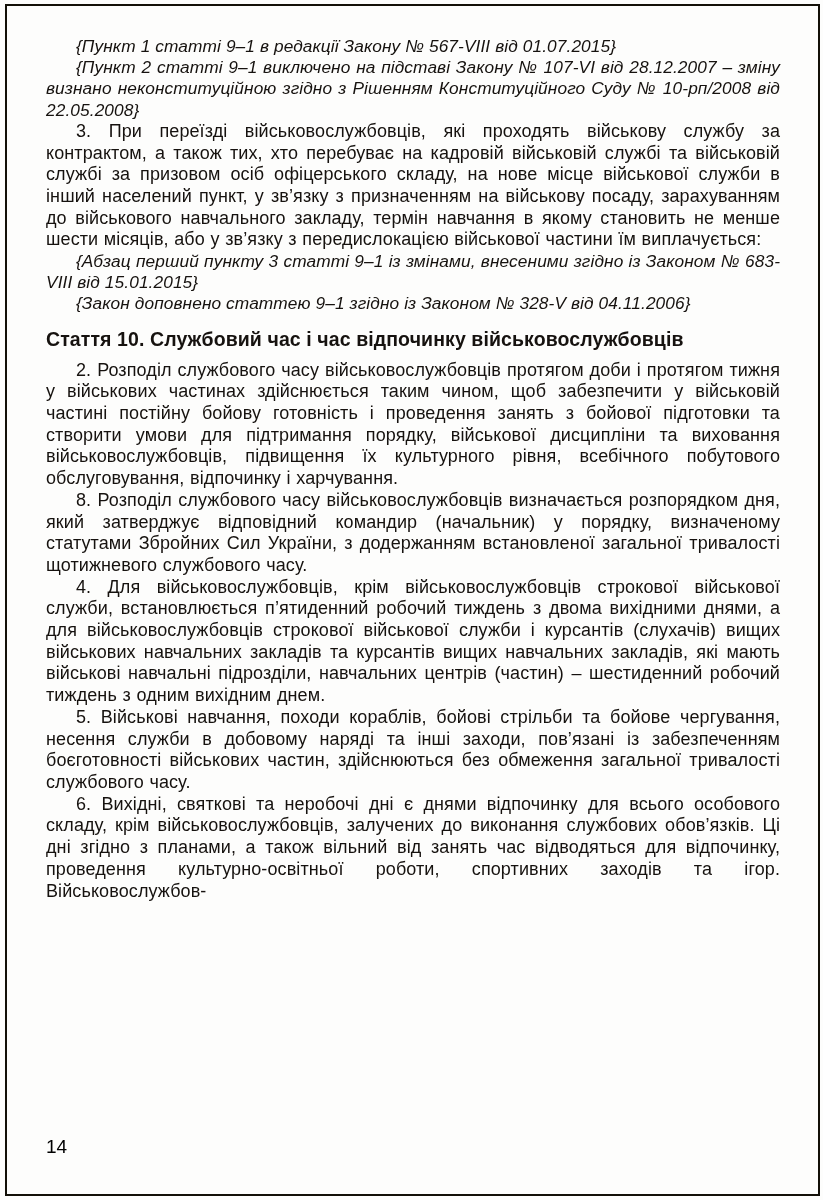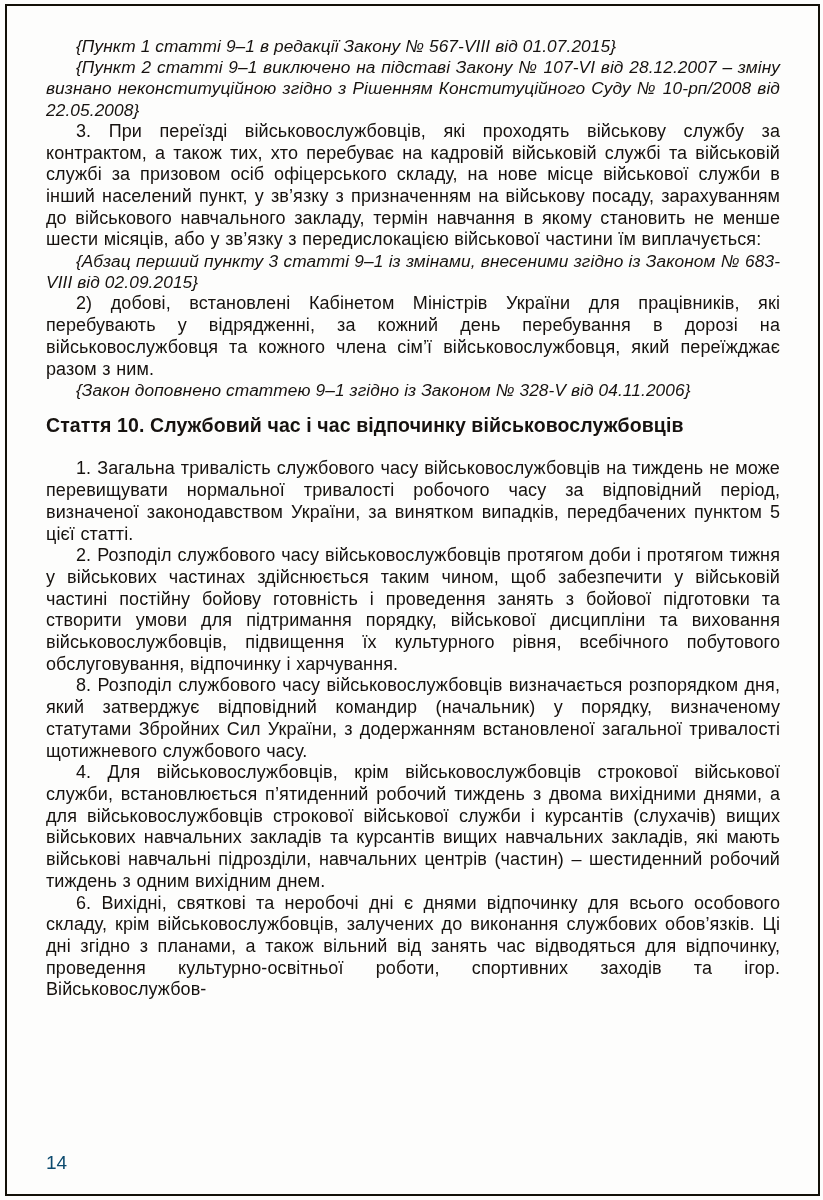--- a/index.html
+++ b/index.html
@@ -44,46 +44,45 @@
     text-indent: 30px;
     letter-spacing: 0.1px;
   }
   p.heading {
     font-size: 19.5px;
     line-height: 23px;
     font-weight: bold;
     text-indent: 0;
     text-align: left;
     margin-top: 13px;
-    margin-bottom: 21px;
+    margin-bottom: 9px;
     letter-spacing: 0.1px;
   }
   .page-number {
     position: absolute;
     left: 46px;
-    bottom: 26px;
+    bottom: 42px;
     font-size: 19px;
-    color: #0c4a6e;
+    color: #000000;
   }
 </style>
 </head>
 <body>
 
 <div class="page">
   <div class="frame"></div>
 
   <div class="content">
     <p class="annotation">{Пункт 1 статті 9–1 в редакції Закону № 567-VIII від 01.07.2015}</p>
     <p class="annotation">{Пункт 2 статті 9–1 виключено на підставі Закону № 107-VI від 28.12.2007 – зміну визнано неконституційною згідно з Рішенням Конституційного Суду № 10-рп/2008 від 22.05.2008}</p>
     <p class="body">3. При переїзді військовослужбовців, які проходять військову службу за контрактом, а також тих, хто перебуває на кадровій військовій службі та військовій службі за призовом осіб офіцерського складу, на нове місце військової служби в інший населений пункт, у зв’язку з призначенням на військову посаду, зарахуванням до військового навчального закладу, термін навчання в якому становить не менше шести місяців, або у зв’язку з передислокацією військової частини їм виплачується:</p>
-    <p class="annotation">{Абзац перший пункту 3 статті 9–1 із змінами, внесеними згідно із Законом № 683-VIII від 02.09.2015}</p>
-    <p class="body">2) добові, встановлені Кабінетом Міністрів України для працівників, які перебувають у відрядженні, за кожний день перебування в дорозі на військовослужбовця та кожного члена сім’ї військовослужбовця, який переїжджає разом з ним.</p>
+    <p class="annotation">{Абзац перший пункту 3 статті 9–1 із змінами, внесеними згідно із Законом № 683-VIII від 15.01.2015}</p>
     <p class="annotation">{Закон доповнено статтею 9–1 згідно із Законом № 328-V від 04.11.2006}</p>
     <p class="heading">Стаття 10. Службовий час і час відпочинку військовослужбовців</p>
-    <p class="body">1. Загальна тривалість службового часу військовослужбовців на тиждень не може перевищувати нормальної тривалості робочого часу за відповідний період, визначеної законодавством України, за винятком випадків, передбачених пунктом 5 цієї статті.</p>
     <p class="body">2. Розподіл службового часу військовослужбовців протягом доби і протягом тижня у військових частинах здійснюється таким чином, щоб забезпечити у військовій частині постійну бойову готовність і проведення занять з бойової підготовки та створити умови для підтримання порядку, військової дисципліни та виховання військовослужбовців, підвищення їх культурного рівня, всебічного побутового обслуговування, відпочинку і харчування.</p>
     <p class="body">8. Розподіл службового часу військовослужбовців визначається розпорядком дня, який затверджує відповідний командир (начальник) у порядку, визначеному статутами Збройних Сил України, з додержанням встановленої загальної тривалості щотижневого службового часу.</p>
     <p class="body">4. Для військовослужбовців, крім військовослужбовців строкової військової служби, встановлюється п’ятиденний робочий тиждень з двома вихідними днями, а для військовослужбовців строкової військової служби і курсантів (слухачів) вищих військових навчальних закладів та курсантів вищих навчальних закладів, які мають військові навчальні підрозділи, навчальних центрів (частин) – шестиденний робочий тиждень з одним вихідним днем.</p>
+    <p class="body">5. Військові навчання, походи кораблів, бойові стрільби та бойове чергування, несення служби в добовому наряді та інші заходи, пов’язані із забезпеченням боєготовності військових частин, здійснюються без обмеження загальної тривалості службового часу.</p>
     <p class="body">6. Вихідні, святкові та неробочі дні є днями відпочинку для всього особового складу, крім військовослужбовців, залучених до виконання службових обов’язків. Ці дні згідно з планами, а також вільний від занять час відводяться для відпочинку, проведення культурно-освітньої роботи, спортивних заходів та ігор. Військовослужбов-</p>
   </div>
 
   <div class="page-number">14</div>
 </div>
 
 </body></html>

